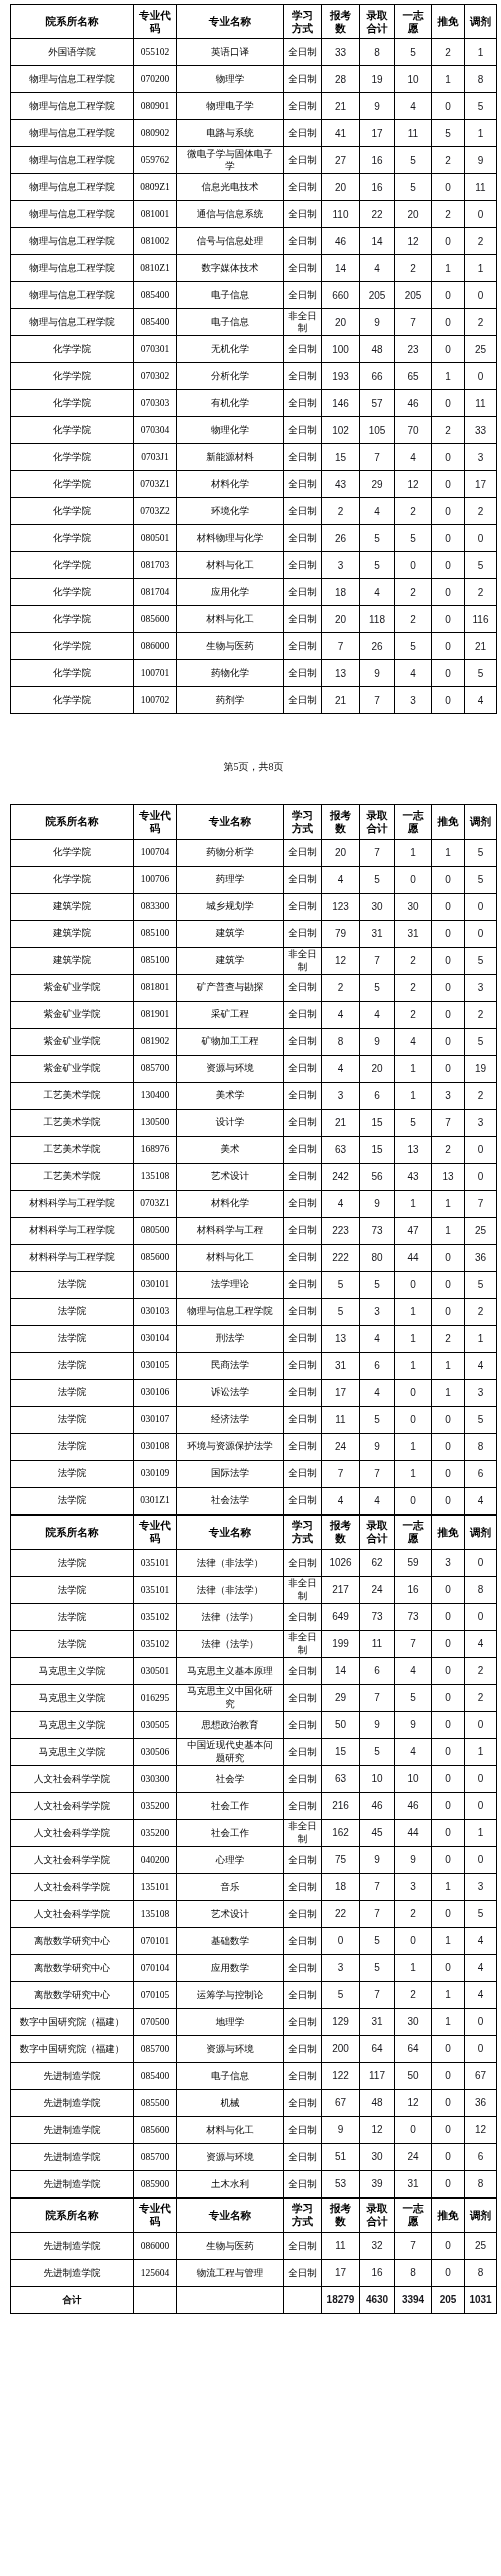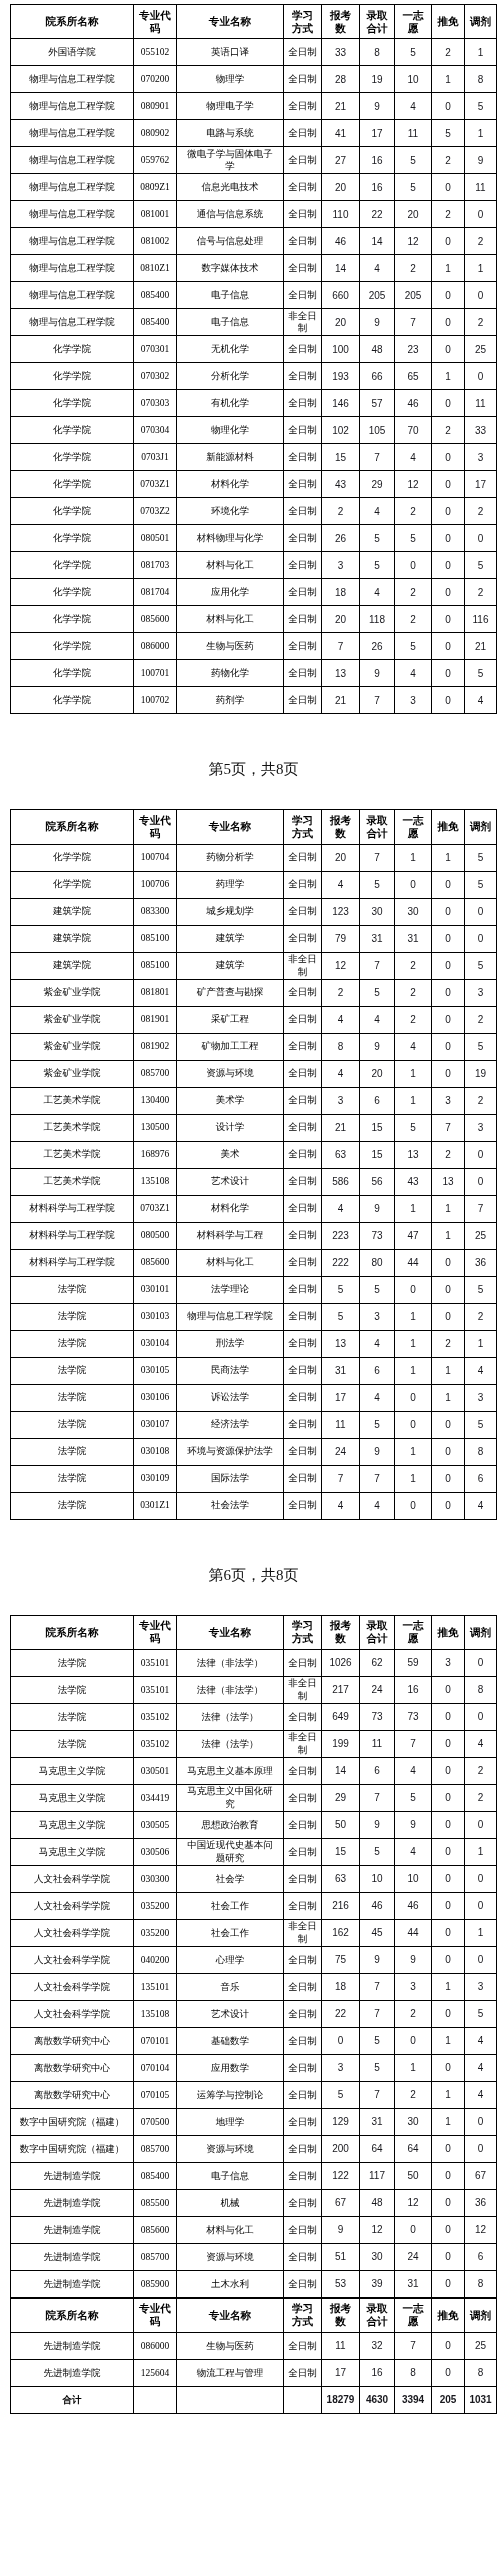--- a/index.html
+++ b/index.html
@@ -41,21 +41,21 @@
   table.sheet td.c3 { padding: 0.5px 1.1px; }
   table.sheet td.c4, table.sheet td.c5, table.sheet td.c6,
   table.sheet td.c7, table.sheet td.c8 {
     font-family: "Liberation Sans", sans-serif;
     font-size: 10px;
     color: #17171c;
   }
   tr.total-row td { font-weight: bold; }
   .page-footer {
     text-align: center;
-    font-size: 15px;
+    font-size: 10px;
     color: #111;
     margin: 46px 0 30px 0;
   }
   col.w0 { width: 123px; }
   col.w1 { width: 43px; }
   col.w2 { width: 107px; }
   col.w3 { width: 38px; }
   col.w4 { width: 38px; }
   col.w5 { width: 35px; }
   col.w6 { width: 37px; }
@@ -539,21 +539,21 @@
           <td class="c5">15</td>
           <td class="c6">13</td>
           <td class="c7">2</td>
           <td class="c8">0</td>
         </tr>
         <tr>
           <td class="c0">工艺美术学院</td>
           <td class="c1">135108</td>
           <td class="c2">艺术设计</td>
           <td class="c3">全日制</td>
-          <td class="c4">586</td>
+          <td class="c4">242</td>
           <td class="c5">56</td>
           <td class="c6">43</td>
           <td class="c7">13</td>
           <td class="c8">0</td>
         </tr>
         <tr>
           <td class="c0">材料科学与工程学院</td>
           <td class="c1">0703Z1</td>
           <td class="c2">材料化学</td>
           <td class="c3">全日制</td>
@@ -676,321 +676,20 @@
         <tr>
           <td class="c0">法学院</td>
           <td class="c1">0301Z1</td>
           <td class="c2">社会法学</td>
           <td class="c3">全日制</td>
           <td class="c4">4</td>
           <td class="c5">4</td>
           <td class="c6">0</td>
           <td class="c7">0</td>
           <td class="c8">4</td>
-        </tr>
-      </tbody>
-  </table>
-  <div class="page-footer">第6页，共8页</div>
-</section>
-
-<section>
-  <table class="sheet">
-    <colgroup>
-      <col class="w0">
-        <col class="w1">
-        <col class="w2">
-        <col class="w3">
-        <col class="w4">
-      <col class="w5">
-        <col class="w6">
-        <col class="w7">
-        <col class="w8">
-    </colgroup>
-    <thead>
-      <tr>
-        <th>院系所名称</th>
-        <th>专业代
-码</th>
-        <th>专业名称</th>
-        <th>学习
-方式</th>
-        <th>报考
-数</th>
-        <th>录取
-合计</th>
-        <th>一志
-愿</th>
-        <th>推免</th>
-        <th>调剂</th>
-      </tr>
-    </thead>
-    <tbody>
-        <tr>
-          <td class="c0">法学院</td>
-          <td class="c1">035101</td>
-          <td class="c2">法律（非法学）</td>
-          <td class="c3">全日制</td>
-          <td class="c4">1026</td>
-          <td class="c5">62</td>
-          <td class="c6">59</td>
-          <td class="c7">3</td>
-          <td class="c8">0</td>
-        </tr>
-        <tr>
-          <td class="c0">法学院</td>
-          <td class="c1">035101</td>
-          <td class="c2">法律（非法学）</td>
-          <td class="c3">非全日制</td>
-          <td class="c4">217</td>
-          <td class="c5">24</td>
-          <td class="c6">16</td>
-          <td class="c7">0</td>
-          <td class="c8">8</td>
-        </tr>
-        <tr>
-          <td class="c0">法学院</td>
-          <td class="c1">035102</td>
-          <td class="c2">法律（法学）</td>
-          <td class="c3">全日制</td>
-          <td class="c4">649</td>
-          <td class="c5">73</td>
-          <td class="c6">73</td>
-          <td class="c7">0</td>
-          <td class="c8">0</td>
-        </tr>
-        <tr>
-          <td class="c0">法学院</td>
-          <td class="c1">035102</td>
-          <td class="c2">法律（法学）</td>
-          <td class="c3">非全日制</td>
-          <td class="c4">199</td>
-          <td class="c5">11</td>
-          <td class="c6">7</td>
-          <td class="c7">0</td>
-          <td class="c8">4</td>
-        </tr>
-        <tr>
-          <td class="c0">马克思主义学院</td>
-          <td class="c1">030501</td>
-          <td class="c2">马克思主义基本原理</td>
-          <td class="c3">全日制</td>
-          <td class="c4">14</td>
-          <td class="c5">6</td>
-          <td class="c6">4</td>
-          <td class="c7">0</td>
-          <td class="c8">2</td>
-        </tr>
-        <tr>
-          <td class="c0">马克思主义学院</td>
-          <td class="c1">034419</td>
-          <td class="c2">马克思主义中国化研究</td>
-          <td class="c3">全日制</td>
-          <td class="c4">29</td>
-          <td class="c5">7</td>
-          <td class="c6">5</td>
-          <td class="c7">0</td>
-          <td class="c8">2</td>
-        </tr>
-        <tr>
-          <td class="c0">马克思主义学院</td>
-          <td class="c1">030505</td>
-          <td class="c2">思想政治教育</td>
-          <td class="c3">全日制</td>
-          <td class="c4">50</td>
-          <td class="c5">9</td>
-          <td class="c6">9</td>
-          <td class="c7">0</td>
-          <td class="c8">0</td>
-        </tr>
-        <tr>
-          <td class="c0">马克思主义学院</td>
-          <td class="c1">030506</td>
-          <td class="c2">中国近现代史基本问题研究</td>
-          <td class="c3">全日制</td>
-          <td class="c4">15</td>
-          <td class="c5">5</td>
-          <td class="c6">4</td>
-          <td class="c7">0</td>
-          <td class="c8">1</td>
-        </tr>
-        <tr>
-          <td class="c0">人文社会科学学院</td>
-          <td class="c1">030300</td>
-          <td class="c2">社会学</td>
-          <td class="c3">全日制</td>
-          <td class="c4">63</td>
-          <td class="c5">10</td>
-          <td class="c6">10</td>
-          <td class="c7">0</td>
-          <td class="c8">0</td>
-        </tr>
-        <tr>
-          <td class="c0">人文社会科学学院</td>
-          <td class="c1">035200</td>
-          <td class="c2">社会工作</td>
-          <td class="c3">全日制</td>
-          <td class="c4">216</td>
-          <td class="c5">46</td>
-          <td class="c6">46</td>
-          <td class="c7">0</td>
-          <td class="c8">0</td>
-        </tr>
-        <tr>
-          <td class="c0">人文社会科学学院</td>
-          <td class="c1">035200</td>
-          <td class="c2">社会工作</td>
-          <td class="c3">非全日制</td>
-          <td class="c4">162</td>
-          <td class="c5">45</td>
-          <td class="c6">44</td>
-          <td class="c7">0</td>
-          <td class="c8">1</td>
-        </tr>
-        <tr>
-          <td class="c0">人文社会科学学院</td>
-          <td class="c1">040200</td>
-          <td class="c2">心理学</td>
-          <td class="c3">全日制</td>
-          <td class="c4">75</td>
-          <td class="c5">9</td>
-          <td class="c6">9</td>
-          <td class="c7">0</td>
-          <td class="c8">0</td>
-        </tr>
-        <tr>
-          <td class="c0">人文社会科学学院</td>
-          <td class="c1">135101</td>
-          <td class="c2">音乐</td>
-          <td class="c3">全日制</td>
-          <td class="c4">18</td>
-          <td class="c5">7</td>
-          <td class="c6">3</td>
-          <td class="c7">1</td>
-          <td class="c8">3</td>
-        </tr>
-        <tr>
-          <td class="c0">人文社会科学学院</td>
-          <td class="c1">135108</td>
-          <td class="c2">艺术设计</td>
-          <td class="c3">全日制</td>
-          <td class="c4">22</td>
-          <td class="c5">7</td>
-          <td class="c6">2</td>
-          <td class="c7">0</td>
-          <td class="c8">5</td>
-        </tr>
-        <tr>
-          <td class="c0">离散数学研究中心</td>
-          <td class="c1">070101</td>
-          <td class="c2">基础数学</td>
-          <td class="c3">全日制</td>
-          <td class="c4">0</td>
-          <td class="c5">5</td>
-          <td class="c6">0</td>
-          <td class="c7">1</td>
-          <td class="c8">4</td>
-        </tr>
-        <tr>
-          <td class="c0">离散数学研究中心</td>
-          <td class="c1">070104</td>
-          <td class="c2">应用数学</td>
-          <td class="c3">全日制</td>
-          <td class="c4">3</td>
-          <td class="c5">5</td>
-          <td class="c6">1</td>
-          <td class="c7">0</td>
-          <td class="c8">4</td>
-        </tr>
-        <tr>
-          <td class="c0">离散数学研究中心</td>
-          <td class="c1">070105</td>
-          <td class="c2">运筹学与控制论</td>
-          <td class="c3">全日制</td>
-          <td class="c4">5</td>
-          <td class="c5">7</td>
-          <td class="c6">2</td>
-          <td class="c7">1</td>
-          <td class="c8">4</td>
-        </tr>
-        <tr>
-          <td class="c0">数字中国研究院（福建）</td>
-          <td class="c1">070500</td>
-          <td class="c2">地理学</td>
-          <td class="c3">全日制</td>
-          <td class="c4">129</td>
-          <td class="c5">31</td>
-          <td class="c6">30</td>
-          <td class="c7">1</td>
-          <td class="c8">0</td>
-        </tr>
-        <tr>
-          <td class="c0">数字中国研究院（福建）</td>
-          <td class="c1">085700</td>
-          <td class="c2">资源与环境</td>
-          <td class="c3">全日制</td>
-          <td class="c4">200</td>
-          <td class="c5">64</td>
-          <td class="c6">64</td>
-          <td class="c7">0</td>
-          <td class="c8">0</td>
-        </tr>
-        <tr>
-          <td class="c0">先进制造学院</td>
-          <td class="c1">085400</td>
-          <td class="c2">电子信息</td>
-          <td class="c3">全日制</td>
-          <td class="c4">122</td>
-          <td class="c5">117</td>
-          <td class="c6">50</td>
-          <td class="c7">0</td>
-          <td class="c8">67</td>
-        </tr>
-        <tr>
-          <td class="c0">先进制造学院</td>
-          <td class="c1">085500</td>
-          <td class="c2">机械</td>
-          <td class="c3">全日制</td>
-          <td class="c4">67</td>
-          <td class="c5">48</td>
-          <td class="c6">12</td>
-          <td class="c7">0</td>
-          <td class="c8">36</td>
-        </tr>
-        <tr>
-          <td class="c0">先进制造学院</td>
-          <td class="c1">085600</td>
-          <td class="c2">材料与化工</td>
-          <td class="c3">全日制</td>
-          <td class="c4">9</td>
-          <td class="c5">12</td>
-          <td class="c6">0</td>
-          <td class="c7">0</td>
-          <td class="c8">12</td>
-        </tr>
-        <tr>
-          <td class="c0">先进制造学院</td>
-          <td class="c1">085700</td>
-          <td class="c2">资源与环境</td>
-          <td class="c3">全日制</td>
-          <td class="c4">51</td>
-          <td class="c5">30</td>
-          <td class="c6">24</td>
-          <td class="c7">0</td>
-          <td class="c8">6</td>
-        </tr>
-        <tr>
-          <td class="c0">先进制造学院</td>
-          <td class="c1">085900</td>
-          <td class="c2">土木水利</td>
-          <td class="c3">全日制</td>
-          <td class="c4">53</td>
-          <td class="c5">39</td>
-          <td class="c6">31</td>
-          <td class="c7">0</td>
-          <td class="c8">8</td>
         </tr>
       </tbody>
   </table>
 </section>
 
 <section>
   <table class="sheet">
     <colgroup>
       <col class="w0">
         <col class="w1">
@@ -1015,20 +714,320 @@
         <th>录取
 合计</th>
         <th>一志
 愿</th>
         <th>推免</th>
         <th>调剂</th>
       </tr>
     </thead>
     <tbody>
         <tr>
+          <td class="c0">法学院</td>
+          <td class="c1">035101</td>
+          <td class="c2">法律（非法学）</td>
+          <td class="c3">全日制</td>
+          <td class="c4">1026</td>
+          <td class="c5">62</td>
+          <td class="c6">59</td>
+          <td class="c7">3</td>
+          <td class="c8">0</td>
+        </tr>
+        <tr>
+          <td class="c0">法学院</td>
+          <td class="c1">035101</td>
+          <td class="c2">法律（非法学）</td>
+          <td class="c3">非全日制</td>
+          <td class="c4">217</td>
+          <td class="c5">24</td>
+          <td class="c6">16</td>
+          <td class="c7">0</td>
+          <td class="c8">8</td>
+        </tr>
+        <tr>
+          <td class="c0">法学院</td>
+          <td class="c1">035102</td>
+          <td class="c2">法律（法学）</td>
+          <td class="c3">全日制</td>
+          <td class="c4">649</td>
+          <td class="c5">73</td>
+          <td class="c6">73</td>
+          <td class="c7">0</td>
+          <td class="c8">0</td>
+        </tr>
+        <tr>
+          <td class="c0">法学院</td>
+          <td class="c1">035102</td>
+          <td class="c2">法律（法学）</td>
+          <td class="c3">非全日制</td>
+          <td class="c4">199</td>
+          <td class="c5">11</td>
+          <td class="c6">7</td>
+          <td class="c7">0</td>
+          <td class="c8">4</td>
+        </tr>
+        <tr>
+          <td class="c0">马克思主义学院</td>
+          <td class="c1">030501</td>
+          <td class="c2">马克思主义基本原理</td>
+          <td class="c3">全日制</td>
+          <td class="c4">14</td>
+          <td class="c5">6</td>
+          <td class="c6">4</td>
+          <td class="c7">0</td>
+          <td class="c8">2</td>
+        </tr>
+        <tr>
+          <td class="c0">马克思主义学院</td>
+          <td class="c1">016295</td>
+          <td class="c2">马克思主义中国化研究</td>
+          <td class="c3">全日制</td>
+          <td class="c4">29</td>
+          <td class="c5">7</td>
+          <td class="c6">5</td>
+          <td class="c7">0</td>
+          <td class="c8">2</td>
+        </tr>
+        <tr>
+          <td class="c0">马克思主义学院</td>
+          <td class="c1">030505</td>
+          <td class="c2">思想政治教育</td>
+          <td class="c3">全日制</td>
+          <td class="c4">50</td>
+          <td class="c5">9</td>
+          <td class="c6">9</td>
+          <td class="c7">0</td>
+          <td class="c8">0</td>
+        </tr>
+        <tr>
+          <td class="c0">马克思主义学院</td>
+          <td class="c1">030506</td>
+          <td class="c2">中国近现代史基本问题研究</td>
+          <td class="c3">全日制</td>
+          <td class="c4">15</td>
+          <td class="c5">5</td>
+          <td class="c6">4</td>
+          <td class="c7">0</td>
+          <td class="c8">1</td>
+        </tr>
+        <tr>
+          <td class="c0">人文社会科学学院</td>
+          <td class="c1">030300</td>
+          <td class="c2">社会学</td>
+          <td class="c3">全日制</td>
+          <td class="c4">63</td>
+          <td class="c5">10</td>
+          <td class="c6">10</td>
+          <td class="c7">0</td>
+          <td class="c8">0</td>
+        </tr>
+        <tr>
+          <td class="c0">人文社会科学学院</td>
+          <td class="c1">035200</td>
+          <td class="c2">社会工作</td>
+          <td class="c3">全日制</td>
+          <td class="c4">216</td>
+          <td class="c5">46</td>
+          <td class="c6">46</td>
+          <td class="c7">0</td>
+          <td class="c8">0</td>
+        </tr>
+        <tr>
+          <td class="c0">人文社会科学学院</td>
+          <td class="c1">035200</td>
+          <td class="c2">社会工作</td>
+          <td class="c3">非全日制</td>
+          <td class="c4">162</td>
+          <td class="c5">45</td>
+          <td class="c6">44</td>
+          <td class="c7">0</td>
+          <td class="c8">1</td>
+        </tr>
+        <tr>
+          <td class="c0">人文社会科学学院</td>
+          <td class="c1">040200</td>
+          <td class="c2">心理学</td>
+          <td class="c3">全日制</td>
+          <td class="c4">75</td>
+          <td class="c5">9</td>
+          <td class="c6">9</td>
+          <td class="c7">0</td>
+          <td class="c8">0</td>
+        </tr>
+        <tr>
+          <td class="c0">人文社会科学学院</td>
+          <td class="c1">135101</td>
+          <td class="c2">音乐</td>
+          <td class="c3">全日制</td>
+          <td class="c4">18</td>
+          <td class="c5">7</td>
+          <td class="c6">3</td>
+          <td class="c7">1</td>
+          <td class="c8">3</td>
+        </tr>
+        <tr>
+          <td class="c0">人文社会科学学院</td>
+          <td class="c1">135108</td>
+          <td class="c2">艺术设计</td>
+          <td class="c3">全日制</td>
+          <td class="c4">22</td>
+          <td class="c5">7</td>
+          <td class="c6">2</td>
+          <td class="c7">0</td>
+          <td class="c8">5</td>
+        </tr>
+        <tr>
+          <td class="c0">离散数学研究中心</td>
+          <td class="c1">070101</td>
+          <td class="c2">基础数学</td>
+          <td class="c3">全日制</td>
+          <td class="c4">0</td>
+          <td class="c5">5</td>
+          <td class="c6">0</td>
+          <td class="c7">1</td>
+          <td class="c8">4</td>
+        </tr>
+        <tr>
+          <td class="c0">离散数学研究中心</td>
+          <td class="c1">070104</td>
+          <td class="c2">应用数学</td>
+          <td class="c3">全日制</td>
+          <td class="c4">3</td>
+          <td class="c5">5</td>
+          <td class="c6">1</td>
+          <td class="c7">0</td>
+          <td class="c8">4</td>
+        </tr>
+        <tr>
+          <td class="c0">离散数学研究中心</td>
+          <td class="c1">070105</td>
+          <td class="c2">运筹学与控制论</td>
+          <td class="c3">全日制</td>
+          <td class="c4">5</td>
+          <td class="c5">7</td>
+          <td class="c6">2</td>
+          <td class="c7">1</td>
+          <td class="c8">4</td>
+        </tr>
+        <tr>
+          <td class="c0">数字中国研究院（福建）</td>
+          <td class="c1">070500</td>
+          <td class="c2">地理学</td>
+          <td class="c3">全日制</td>
+          <td class="c4">129</td>
+          <td class="c5">31</td>
+          <td class="c6">30</td>
+          <td class="c7">1</td>
+          <td class="c8">0</td>
+        </tr>
+        <tr>
+          <td class="c0">数字中国研究院（福建）</td>
+          <td class="c1">085700</td>
+          <td class="c2">资源与环境</td>
+          <td class="c3">全日制</td>
+          <td class="c4">200</td>
+          <td class="c5">64</td>
+          <td class="c6">64</td>
+          <td class="c7">0</td>
+          <td class="c8">0</td>
+        </tr>
+        <tr>
+          <td class="c0">先进制造学院</td>
+          <td class="c1">085400</td>
+          <td class="c2">电子信息</td>
+          <td class="c3">全日制</td>
+          <td class="c4">122</td>
+          <td class="c5">117</td>
+          <td class="c6">50</td>
+          <td class="c7">0</td>
+          <td class="c8">67</td>
+        </tr>
+        <tr>
+          <td class="c0">先进制造学院</td>
+          <td class="c1">085500</td>
+          <td class="c2">机械</td>
+          <td class="c3">全日制</td>
+          <td class="c4">67</td>
+          <td class="c5">48</td>
+          <td class="c6">12</td>
+          <td class="c7">0</td>
+          <td class="c8">36</td>
+        </tr>
+        <tr>
+          <td class="c0">先进制造学院</td>
+          <td class="c1">085600</td>
+          <td class="c2">材料与化工</td>
+          <td class="c3">全日制</td>
+          <td class="c4">9</td>
+          <td class="c5">12</td>
+          <td class="c6">0</td>
+          <td class="c7">0</td>
+          <td class="c8">12</td>
+        </tr>
+        <tr>
+          <td class="c0">先进制造学院</td>
+          <td class="c1">085700</td>
+          <td class="c2">资源与环境</td>
+          <td class="c3">全日制</td>
+          <td class="c4">51</td>
+          <td class="c5">30</td>
+          <td class="c6">24</td>
+          <td class="c7">0</td>
+          <td class="c8">6</td>
+        </tr>
+        <tr>
+          <td class="c0">先进制造学院</td>
+          <td class="c1">085900</td>
+          <td class="c2">土木水利</td>
+          <td class="c3">全日制</td>
+          <td class="c4">53</td>
+          <td class="c5">39</td>
+          <td class="c6">31</td>
+          <td class="c7">0</td>
+          <td class="c8">8</td>
+        </tr>
+      </tbody>
+  </table>
+</section>
+
+<section>
+  <table class="sheet">
+    <colgroup>
+      <col class="w0">
+        <col class="w1">
+        <col class="w2">
+        <col class="w3">
+        <col class="w4">
+      <col class="w5">
+        <col class="w6">
+        <col class="w7">
+        <col class="w8">
+    </colgroup>
+    <thead>
+      <tr>
+        <th>院系所名称</th>
+        <th>专业代
+码</th>
+        <th>专业名称</th>
+        <th>学习
+方式</th>
+        <th>报考
+数</th>
+        <th>录取
+合计</th>
+        <th>一志
+愿</th>
+        <th>推免</th>
+        <th>调剂</th>
+      </tr>
+    </thead>
+    <tbody>
+        <tr>
           <td class="c0">先进制造学院</td>
           <td class="c1">086000</td>
           <td class="c2">生物与医药</td>
           <td class="c3">全日制</td>
           <td class="c4">11</td>
           <td class="c5">32</td>
           <td class="c6">7</td>
           <td class="c7">0</td>
           <td class="c8">25</td>
         </tr>

